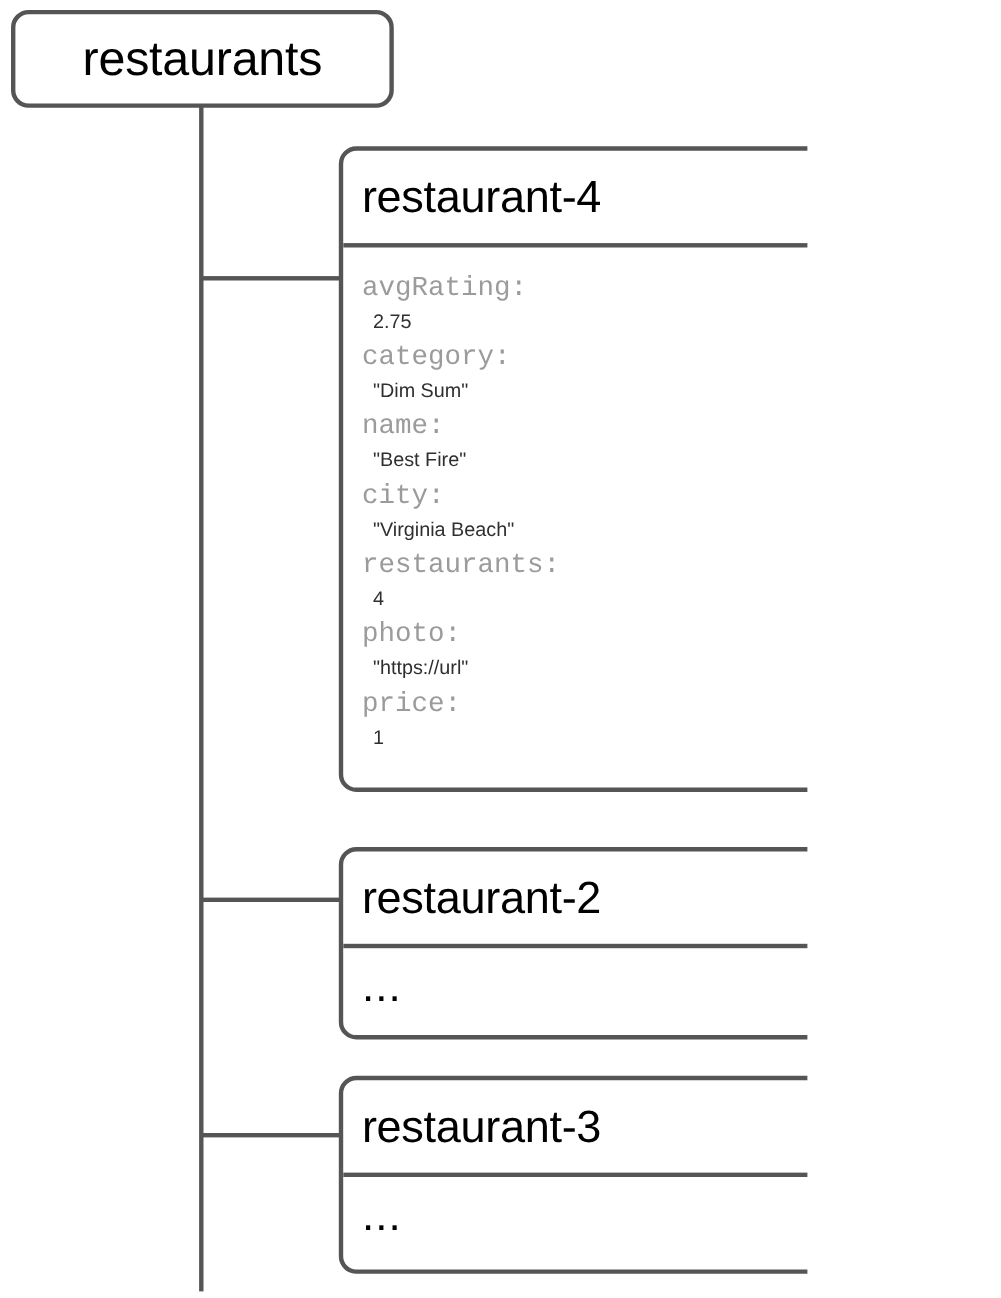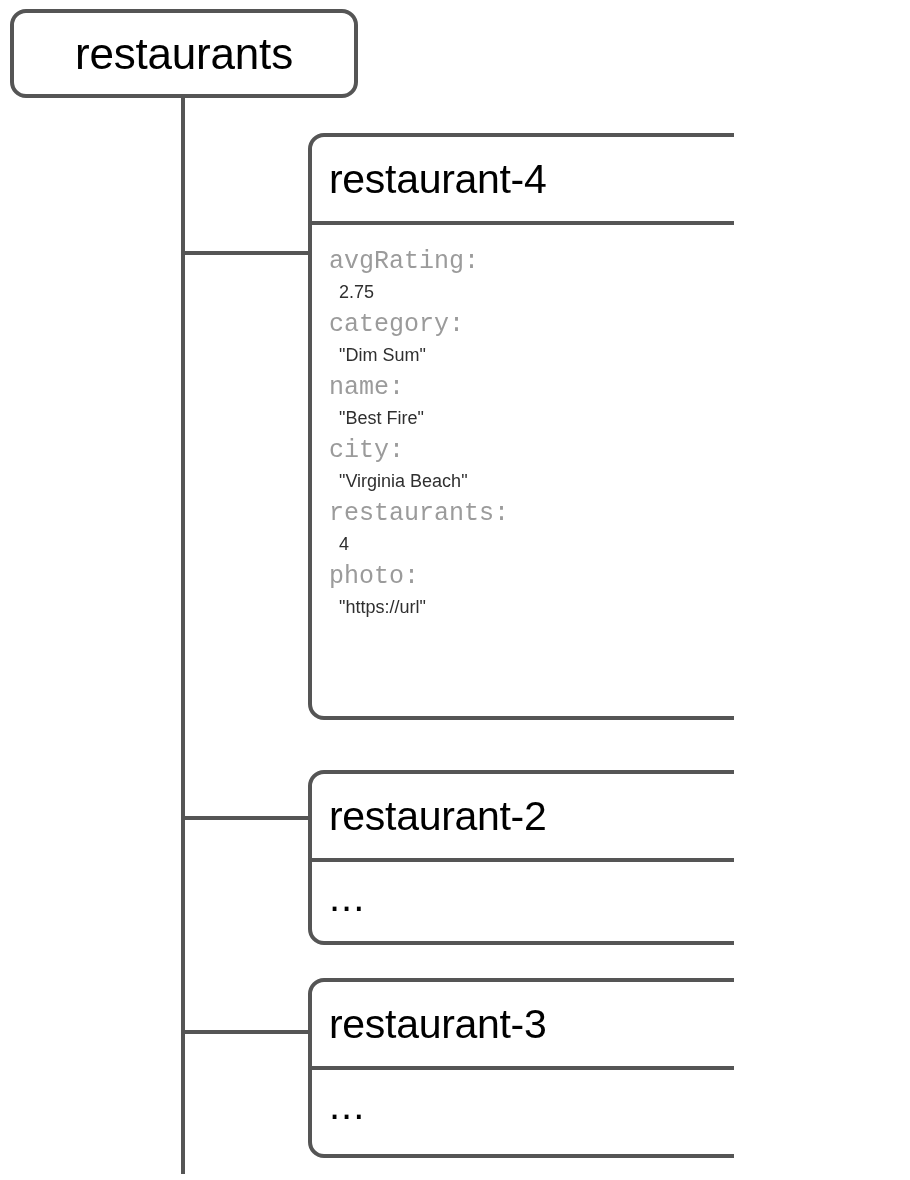--- a/index.html
+++ b/index.html
@@ -163,20 +163,24 @@
         <span class="field-value">"Virginia Beach"</span>
       </div>
       <div class="field-row">
         <span class="field-key">restaurants:</span>
         <span class="field-value">4</span>
       </div>
       <div class="field-row">
         <span class="field-key">photo:</span>
         <span class="field-value">"https://url"</span>
       </div>
+      <div class="field-row">
+        <span class="field-key">price:</span>
+        <span class="field-value">1</span>
+      </div>
     </div>
   </div>
 
   <div class="card card-2">
     <div class="card-header">
       <span class="card-title">restaurant-2</span>
     </div>
     <div class="card-body compact">
       <div class="field-row">
         <span class="ellipsis">...</span>

